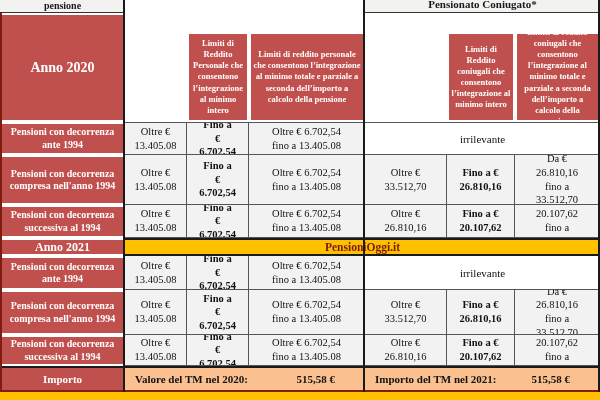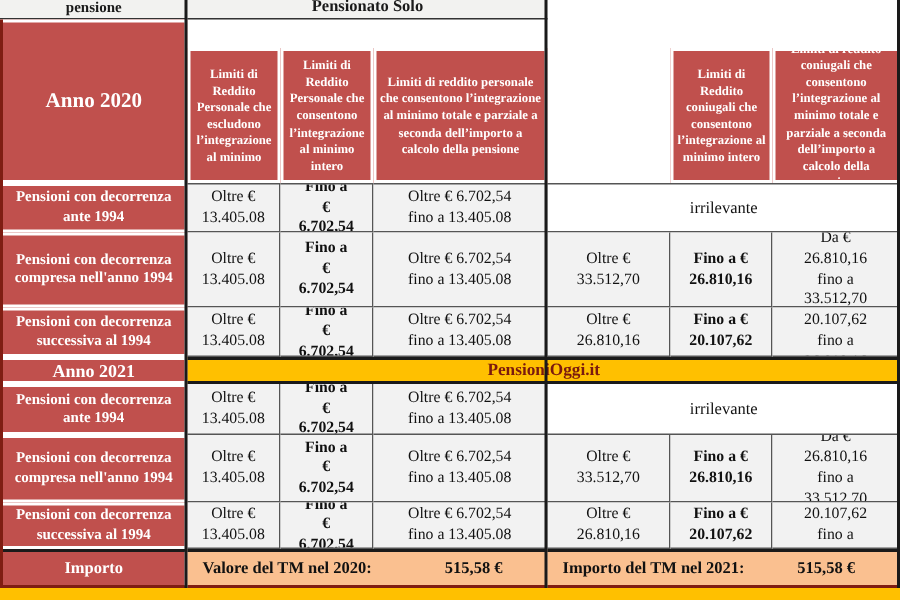--- a/index.html
+++ b/index.html
@@ -54,24 +54,23 @@
   #vline3{left:598px;}
   .lline{position:absolute;left:0;top:13px;width:2px;height:379px;background:#7f1d12;z-index:5;}
 </style>
 </head>
 <body>
 
 <div class="wrap">
   <div class="grid">
 
     <div class="c top small" style="grid-area:1/1/2/2">pensione</div>
-    <div class="c top" style="grid-area:1/2/2/5">Pensionato Solo</div>
+    <div class="c top" style="grid-area:1/5/2/8">Pensionato Coniugato*</div>
 
     <div class="c red ylabel" style="grid-area:2/1/3/2">Anno 2020</div>
-    <div class="c red hd" style="grid-area:2/2/3/3">Limiti di Reddito Personale che escludono l’integrazione al minimo</div>
     <div class="c red hd" style="grid-area:2/3/3/4">Limiti di Reddito Personale che consentono l’integrazione al minimo intero</div>
     <div class="c red hd" style="grid-area:2/4/3/5">Limiti di reddito personale che consentono l’integrazione al minimo totale e parziale a seconda dell’importo a calcolo della pensione</div>
     <div class="c red hd" style="grid-area:2/6/3/7">Limiti di Reddito coniugali che consentono l’integrazione al minimo intero</div>
     <div class="c red hd" style="grid-area:2/7/3/8">Limiti di reddito coniugali che consentono l’integrazione al minimo totale e parziale a seconda dell’importo a calcolo della pensione</div>
 
     <div class="c red rowlabel" style="grid-area:3/1/4/2">Pensioni con decorrenza ante 1994</div>
     <div class="c d bt" style="grid-area:3/2/4/3">
       <span class="ln">Oltre €</span>
       <span class="ln">13.405.08</span>
     </div>

